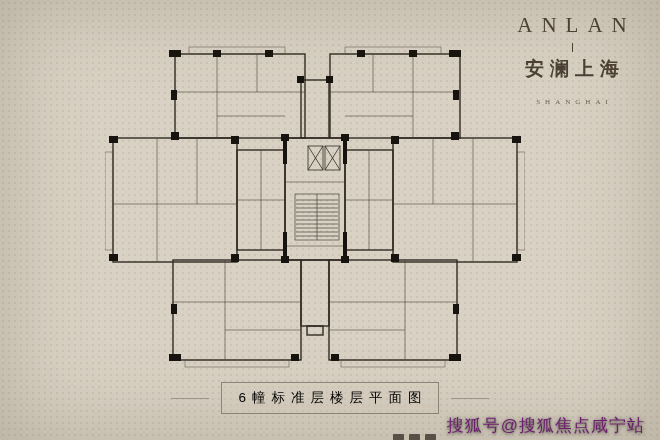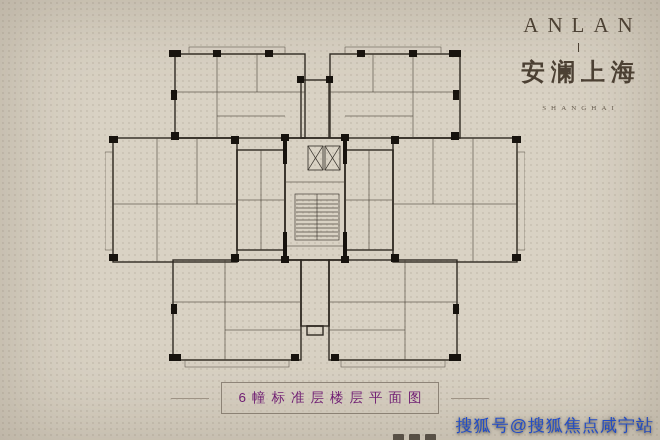--- a/index.html
+++ b/index.html
@@ -6,40 +6,40 @@
   body{width:660px;height:440px;overflow:hidden;}
   .page{position:relative;width:660px;height:440px;background:#d9d2c4;overflow:hidden;
         font-family:"Liberation Sans", sans-serif;}
   .texture{position:absolute;inset:0;pointer-events:none;
         background-image:radial-gradient(rgba(118,106,88,.13) 1px, transparent 1.2px);
         background-size:6px 6px;}
   .vignette{position:absolute;inset:0;pointer-events:none;
         box-shadow:inset 0 0 90px rgba(88,76,58,.28);}
 
   
-  .logo{position:absolute;top:13px;right:6px;width:152px;text-align:center;
+  .logo{position:absolute;top:13px;right:12px;width:152px;text-align:center;
         color:#4c4134;font-family:"Liberation Serif", serif;}
   .logo-latin{font-size:21px;letter-spacing:9px;text-indent:9px;font-weight:400;}
   .logo-tick{width:1px;height:9px;background:#4c4134;margin:5px auto 4px;}
-  .logo-cn{font-size:24px;letter-spacing:6px;text-indent:6px;font-weight:700;}
+  .logo-cn{font-size:19px;letter-spacing:6px;text-indent:6px;font-weight:700;}
   .logo-sub{font-size:7px;letter-spacing:5px;text-indent:5px;margin-top:16px;color:#6d6355;}
 
   
   .plan{position:absolute;left:105px;top:34px;width:420px;height:340px;}
   .plan svg{width:100%;height:100%;display:block;}
 
   
   .caption-row{position:absolute;left:0;right:0;top:382px;display:flex;
         align-items:center;justify-content:center;gap:12px;}
   .cap-line{width:38px;height:1px;background:#a2988a;}
-  .caption-box{border:1px solid #90867a;color:#701a75;font-size:13.5px;
+  .caption-box{border:1px solid #90867a;color:#000000;font-size:13.5px;
         letter-spacing:6px;padding:6px 10px 6px 16px;background:rgba(217,210,196,.35);}
 
   
-  .watermark{position:absolute;right:6px;bottom:3px;font-size:17px;color:#1d4ed8;
+  .watermark{position:absolute;right:15px;bottom:3px;font-size:17px;color:#701a75;
         letter-spacing:1px;
         text-shadow:0 1px 3px rgba(0,0,0,.55), 0 0 6px rgba(0,0,0,.25);}
 
   
   .sliver{position:absolute;left:393px;bottom:0;height:6px;display:flex;gap:5px;
         overflow:hidden;align-items:flex-start;opacity:.8;}
   .sliver span{width:11px;height:12px;background:#3a332b;border-radius:1px;}
 </style>
 </head>
 <body>

